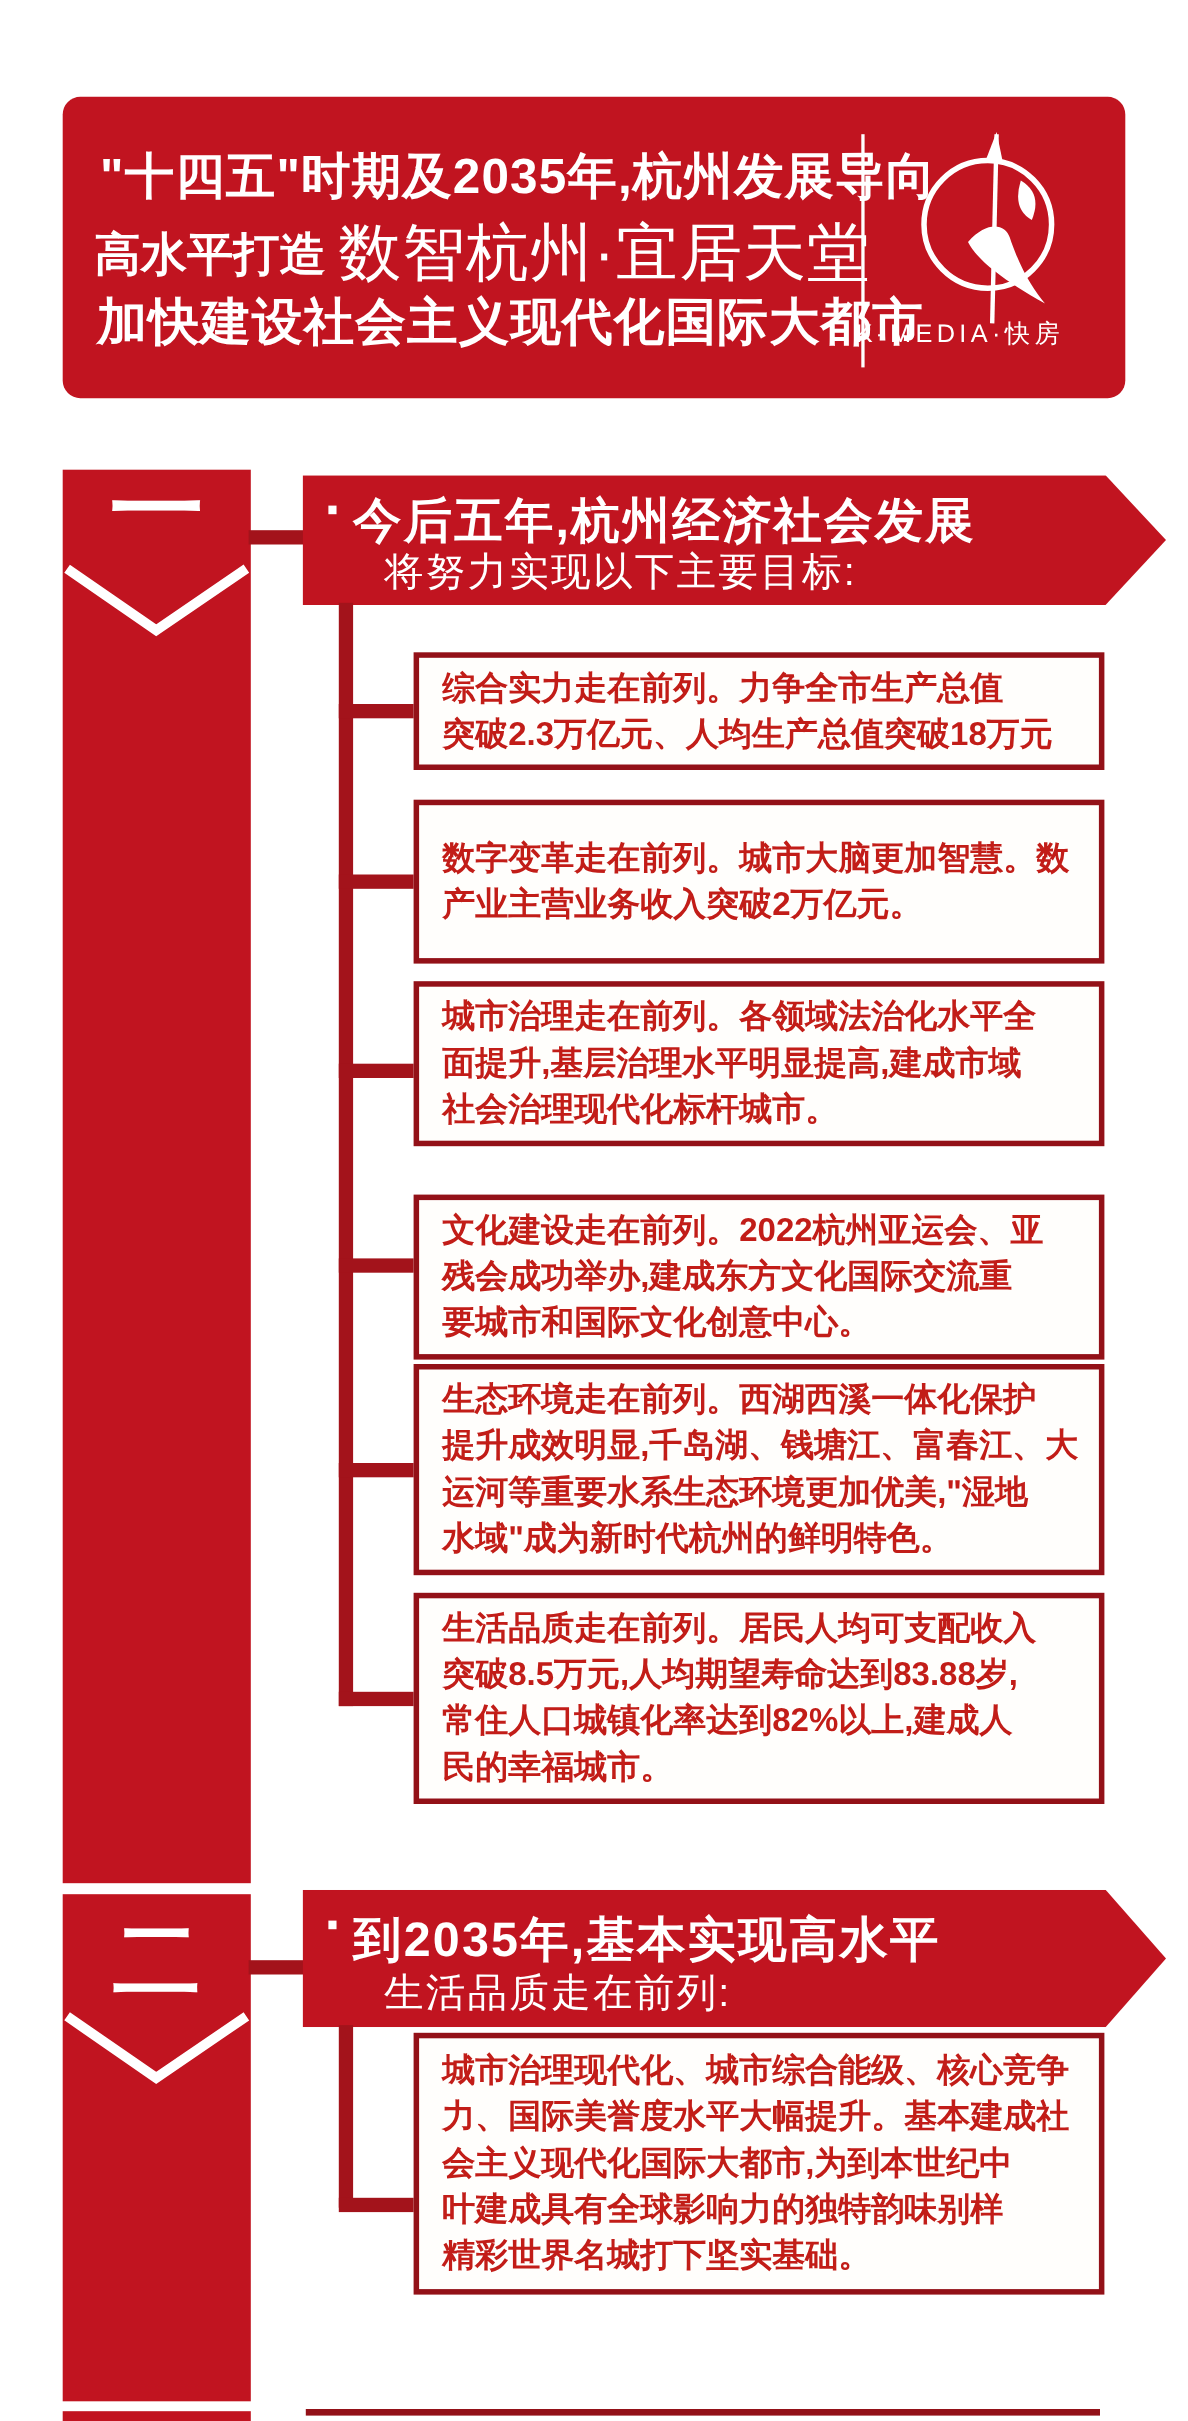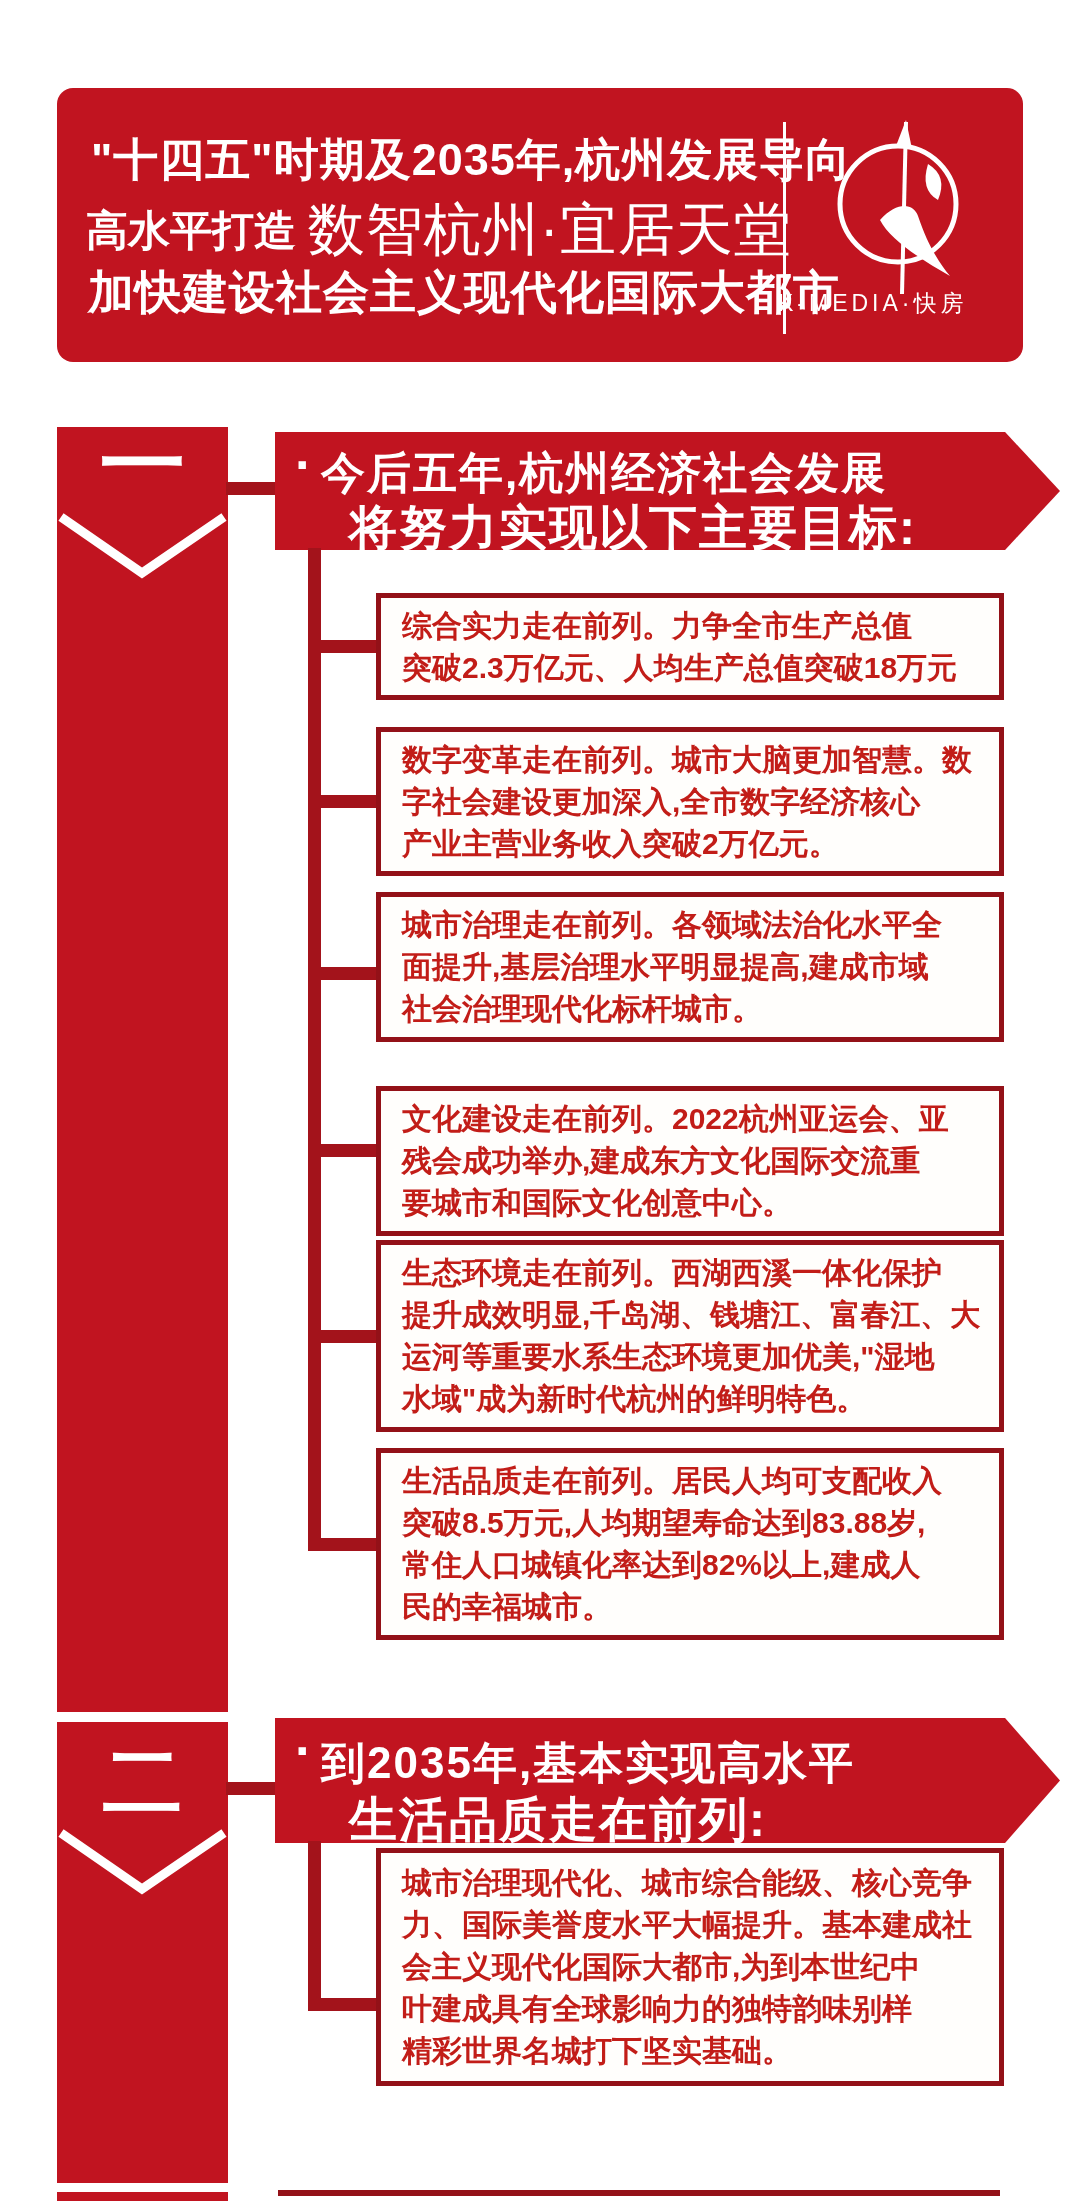--- a/index.html
+++ b/index.html
@@ -42,21 +42,21 @@
   .branch{left:308px;width:70px;height:13px;background:#a3131b;}
 
   
   .arrow{left:275px;width:785px;background:#c11420;
          clip-path:polygon(0 0,93% 0,100% 50%,93% 100%,0 100%);}
   .arrow-1{top:432px;height:118px;}
   .arrow-2{top:1718px;height:125px;}
   .arrow .bullet{position:absolute;left:20px;top:2px;color:#fff;font-size:52px;font-weight:900;}
   .arrow .t1{position:absolute;left:46px;top:12px;color:#fff;font-size:44px;font-weight:700;
              letter-spacing:2px;white-space:nowrap;}
-  .arrow .t2{position:absolute;left:74px;top:64px;color:#fff;font-size:48px;font-weight:700;
+  .arrow .t2{position:absolute;left:74px;top:64px;color:#fff;font-size:36px;font-weight:400;
              letter-spacing:2px;white-space:nowrap;}
   .arrow-2 .t1{top:16px;}
   .arrow-2 .t2{top:70px;}
 
   
   .tbox{left:376px;width:628px;border:5px solid #931118;background:#fffefc;box-sizing:border-box;
         display:flex;flex-direction:column;justify-content:center;padding:0 21px;}
   .tbox .ln{color:#c21d18;font-weight:700;font-size:30px;line-height:42px;
             white-space:nowrap;letter-spacing:0px;}
   .box-1{top:593px;height:107px;}
@@ -119,21 +119,20 @@
   <div class="abs branch br-4"></div>
   <div class="abs branch br-5"></div>
   <div class="abs branch br-6"></div>
 
   <div class="abs tbox box-1">
     <div class="ln">综合实力走在前列。力争全市生产总值</div>
     <div class="ln">突破2.3万亿元、人均生产总值突破18万元</div>
   </div>
   <div class="abs tbox box-2">
     <div class="ln">数字变革走在前列。城市大脑更加智慧。数</div>
-    <div class="ln">字社会建设更加深入,全市数字经济核心</div>
     <div class="ln">产业主营业务收入突破2万亿元。</div>
   </div>
   <div class="abs tbox box-3">
     <div class="ln">城市治理走在前列。各领域法治化水平全</div>
     <div class="ln">面提升,基层治理水平明显提高,建成市域</div>
     <div class="ln">社会治理现代化标杆城市。</div>
   </div>
   <div class="abs tbox box-4">
     <div class="ln">文化建设走在前列。2022杭州亚运会、亚</div>
     <div class="ln">残会成功举办,建成东方文化国际交流重</div>

